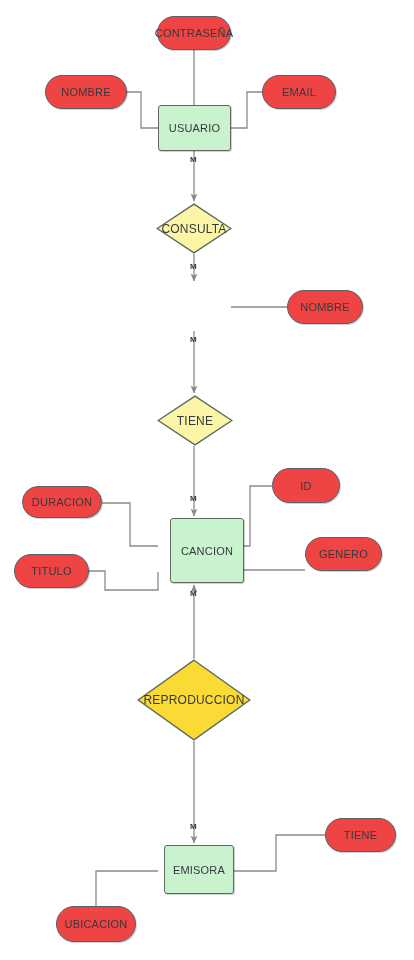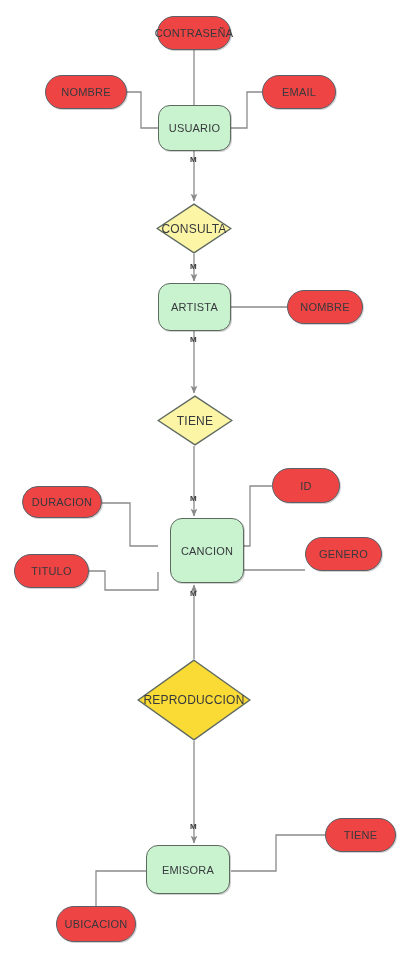--- a/index.html
+++ b/index.html
@@ -25,21 +25,21 @@
     color:#36393d;
     font-size:11px;
     letter-spacing:.2px;
     white-space:nowrap;
     text-align:center;
   }
   
   .entity{
     background:#c9f2cf;
     border:1.4px solid #5e6a60;
-    border-radius:12px;
+    border-radius:3px;
     box-shadow:1px 1px 0 rgba(0,0,0,.18);
   }
   
   .attribute{
     background:#ef4444;
     border:1.4px solid #5a6069;
     border-radius:999px;
     box-shadow:1px 1px 0 rgba(0,0,0,.18);
   }
   
@@ -100,29 +100,26 @@
     <path d="M194,446 L194,516" fill="none" stroke="#8a8a8a" stroke-width="1.3" marker-end="url(#arrowhead)"></path>
 
     <path d="M194,659 L194,585" fill="none" stroke="#8a8a8a" stroke-width="1.3" marker-end="url(#arrowhead)"></path>
     <path d="M194,741 L194,843" fill="none" stroke="#8a8a8a" stroke-width="1.3" marker-end="url(#arrowhead)"></path>
   </svg>
 
   <div class="node entity" style="left:158px;top:105px;width:73px;height:46px;">
     <span>USUARIO</span>
   </div>
 
-  <div class="node entity" style="left:158px;top:283px;width:73px;height:48px;">
-    <span>ARTISTA</span>
-  </div>
 
   <div class="node entity" style="left:158px;top:518px;width:74px;height:65px;margin-left:12px;">
     <span>CANCION</span>
   </div>
 
-  <div class="node entity" style="left:146px;top:845px;width:84px;height:49px;">
+  <div class="node entity" style="left:164px;top:845px;width:70px;height:49px;">
     <span>EMISORA</span>
   </div>
 
   <div class="node relationship" style="left:156px;top:203px;width:76px;height:51px;">
     <svg class="dia-shape" viewBox="0 0 76 51" preserveAspectRatio="none">
       <polygon points="38,1.2 74.8,25.5 38,49.8 1.2,25.5" fill="#fdf5a6" stroke="#5e6a60" stroke-width="1.4"></polygon>
     </svg>
     <span class="dia-label">CONSULTA</span>
   </div>
 

